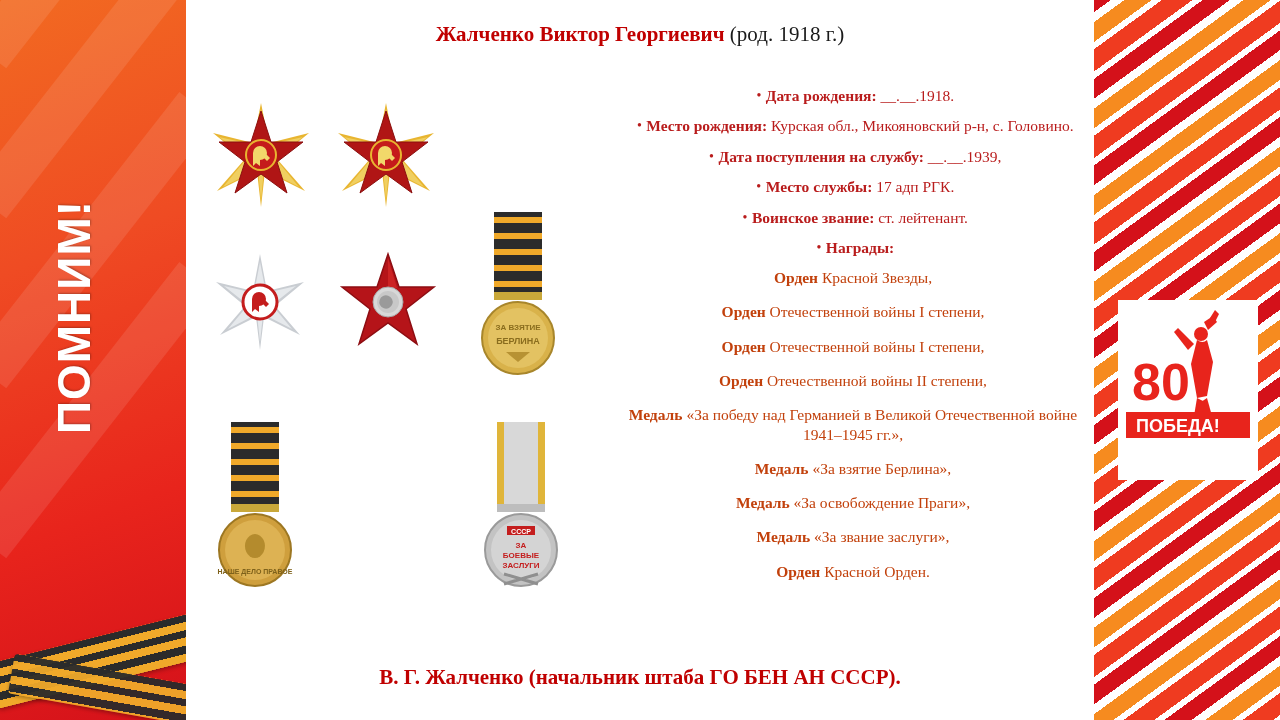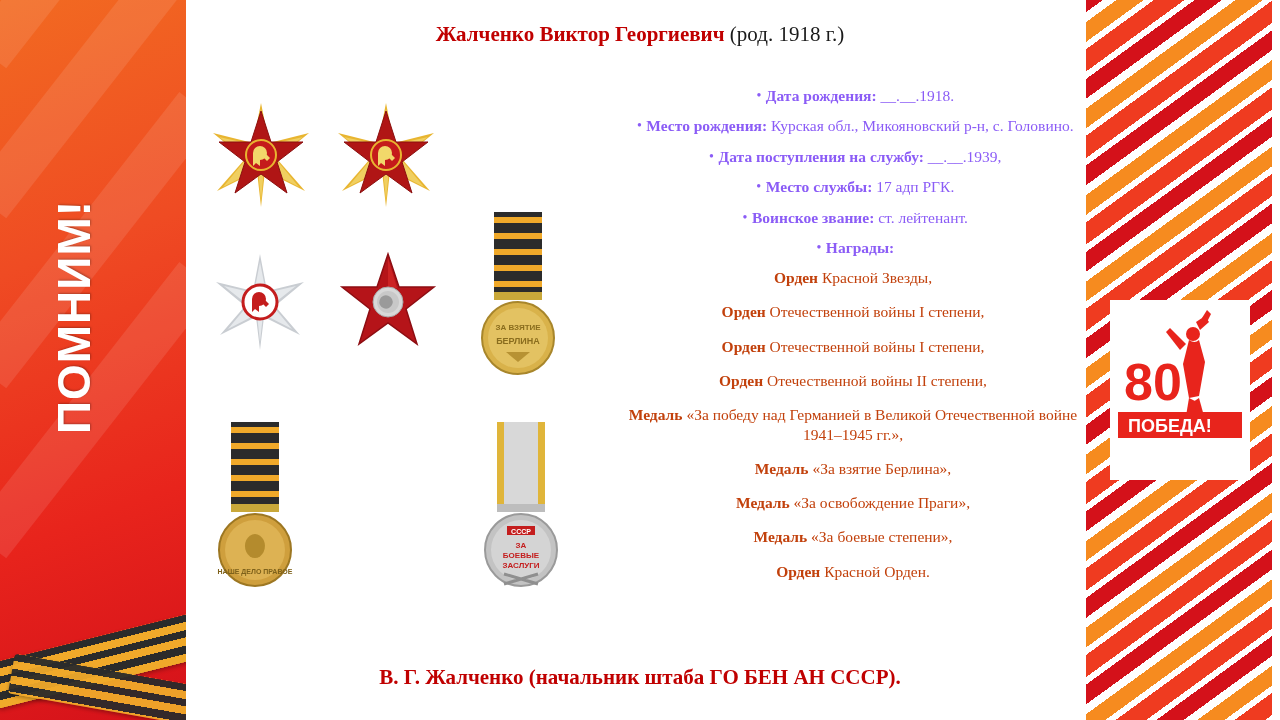--- a/index.html
+++ b/index.html
@@ -63,21 +63,21 @@
   }
   .ribbon.second {
     bottom: 10px; left: 10px;
     width: 190px; height: 40px;
     transform: rotate(10deg);
     opacity: .95;
   }
 
   
   .right-panel {
-    position: absolute; right: 8px; top: 0;
+    position: absolute; right: 0; top: 0;
     width: 186px; height: 720px;
     background: #737373;
     overflow: hidden;
   }
   .right-panel .stripes {
     position: absolute; left: -120px; top: -160px;
     width: 460px; height: 1050px;
     background: repeating-linear-gradient(
       -36deg,
       #d4111a 0px, #d4111a 16px,
@@ -121,21 +121,21 @@
   .info {
     position: absolute;
     left: 612px; top: 86px;
     width: 482px;
   }
   .bullet-line {
     position: relative;
     text-align: center;
     font-size: 15.5px;
     line-height: 1.25;
-    color: #8b5cf6;
+    color: #b91c1c;
     margin-bottom: 11px;
   }
   .bullet-line .dot {
     display: inline-block;
     width: 14px;
     text-align: center;
     font-size: 14px;
     vertical-align: 1px;
   }
   .bullet-line b { font-weight: bold; }
@@ -356,21 +356,21 @@
     <div class="award-line">
       <b>Медаль</b><span> «За победу над Германией в Великой Отечественной войне 1941–1945 гг.»,</span>
     </div>
     <div class="award-line">
       <b>Медаль</b><span> «За взятие Берлина»,</span>
     </div>
     <div class="award-line">
       <b>Медаль</b><span> «За освобождение Праги»,</span>
     </div>
     <div class="award-line">
-      <b>Медаль</b><span> «За боевые степени»,</span>
+      <b>Медаль</b><span> «За звание заслуги»,</span>
     </div>
     <div class="award-line">
       <b>Орден</b><span> Красной Орден.</span>
     </div>
   </div>
 
   <div class="footer">В. Г. Жалченко (начальник штаба ГО БЕН АН СССР).</div>
 
 </div>
 

